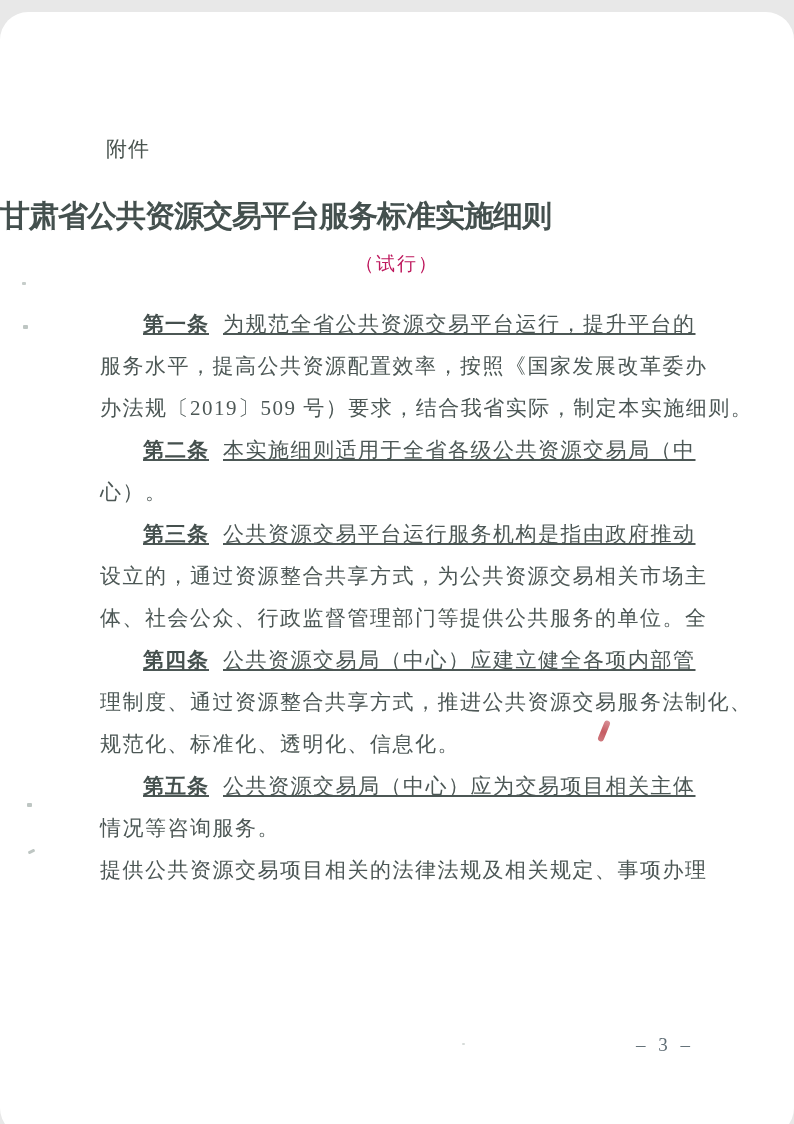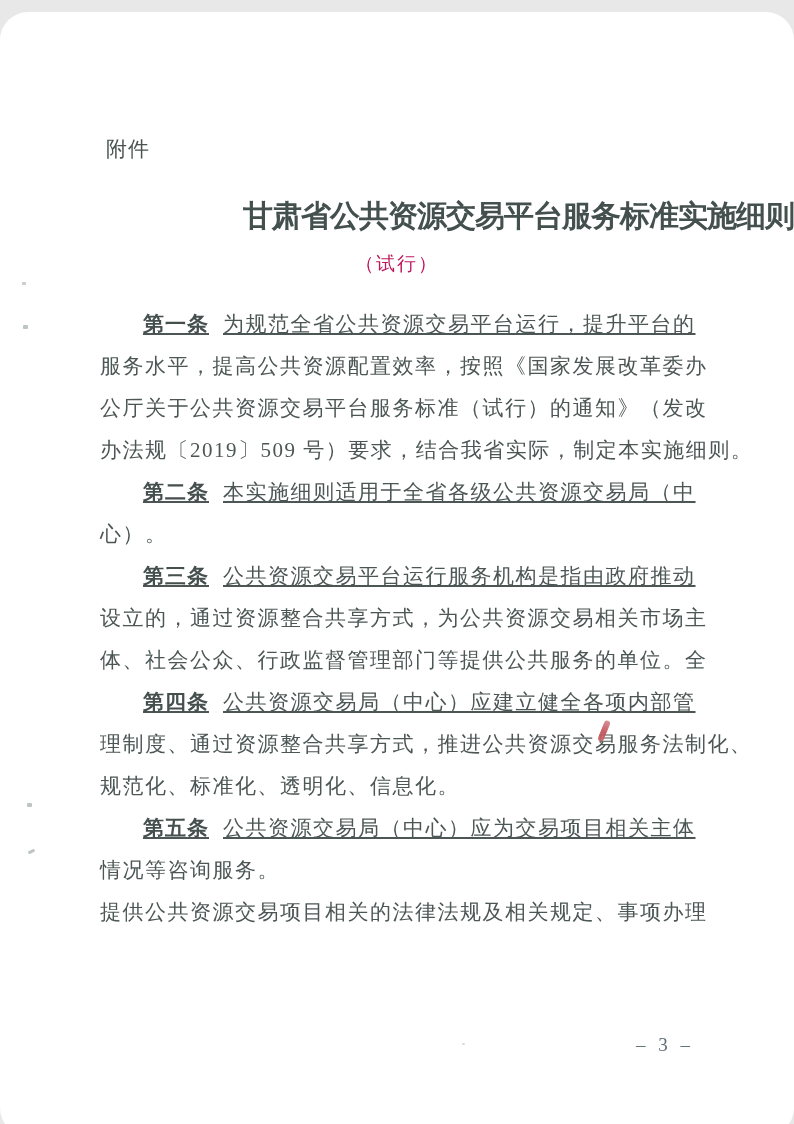--- a/index.html
+++ b/index.html
@@ -13,21 +13,21 @@
     color:#4c5755;
     border-radius:28px;
   }
   .attachment {
     position:absolute; left:106px; top:123px;
     font-size:21px; letter-spacing:1px;
     color:#49544f;
   }
   .title {
     position:absolute; left:0; right:0; top:184px;
-    margin:0; text-align:right;
+    margin:0; text-align:left;
     font-size:30px; font-weight:bold; letter-spacing:-1px;
     color:#44504e;
   }
   .subtitle {
     position:absolute; left:0; right:0; top:239px;
     text-align:center; font-size:19px; letter-spacing:2px;
     color:#be185d;
   }
   .body {
     position:absolute; left:100px; top:291px; width:640px;
@@ -80,21 +80,20 @@
 
   <div class="attachment">附件</div>
 
   <h1 class="title">甘肃省公共资源交易平台服务标准实施细则</h1>
 
   <div class="subtitle">（试行）</div>
 
   <div class="body" id="body-lines">
       <div class="line indent"><span class="lead">第一条</span>为规范全省公共资源交易平台运行，提升平台的</div>
       <div class="line">服务水平，提高公共资源配置效率，按照《国家发展改革委办</div>
-      <div class="line">公厅关于公共资源交易平台服务标准（试行）的通知》（发改</div>
       <div class="line">办法规〔2019〕509 号）要求，结合我省实际，制定本实施细则。</div>
       <div class="line indent"><span class="lead">第二条</span>本实施细则适用于全省各级公共资源交易局（中</div>
       <div class="line">心）。</div>
       <div class="line indent"><span class="lead">第三条</span>公共资源交易平台运行服务机构是指由政府推动</div>
       <div class="line">设立的，通过资源整合共享方式，为公共资源交易相关市场主</div>
       <div class="line">体、社会公众、行政监督管理部门等提供公共服务的单位。全</div>
       <div class="line indent"><span class="lead">第四条</span>公共资源交易局（中心）应建立健全各项内部管</div>
       <div class="line">理制度、通过资源整合共享方式，推进公共资源交易服务法制化、</div>
       <div class="line">规范化、标准化、透明化、信息化。</div>
       <div class="line indent"><span class="lead">第五条</span>公共资源交易局（中心）应为交易项目相关主体</div>

